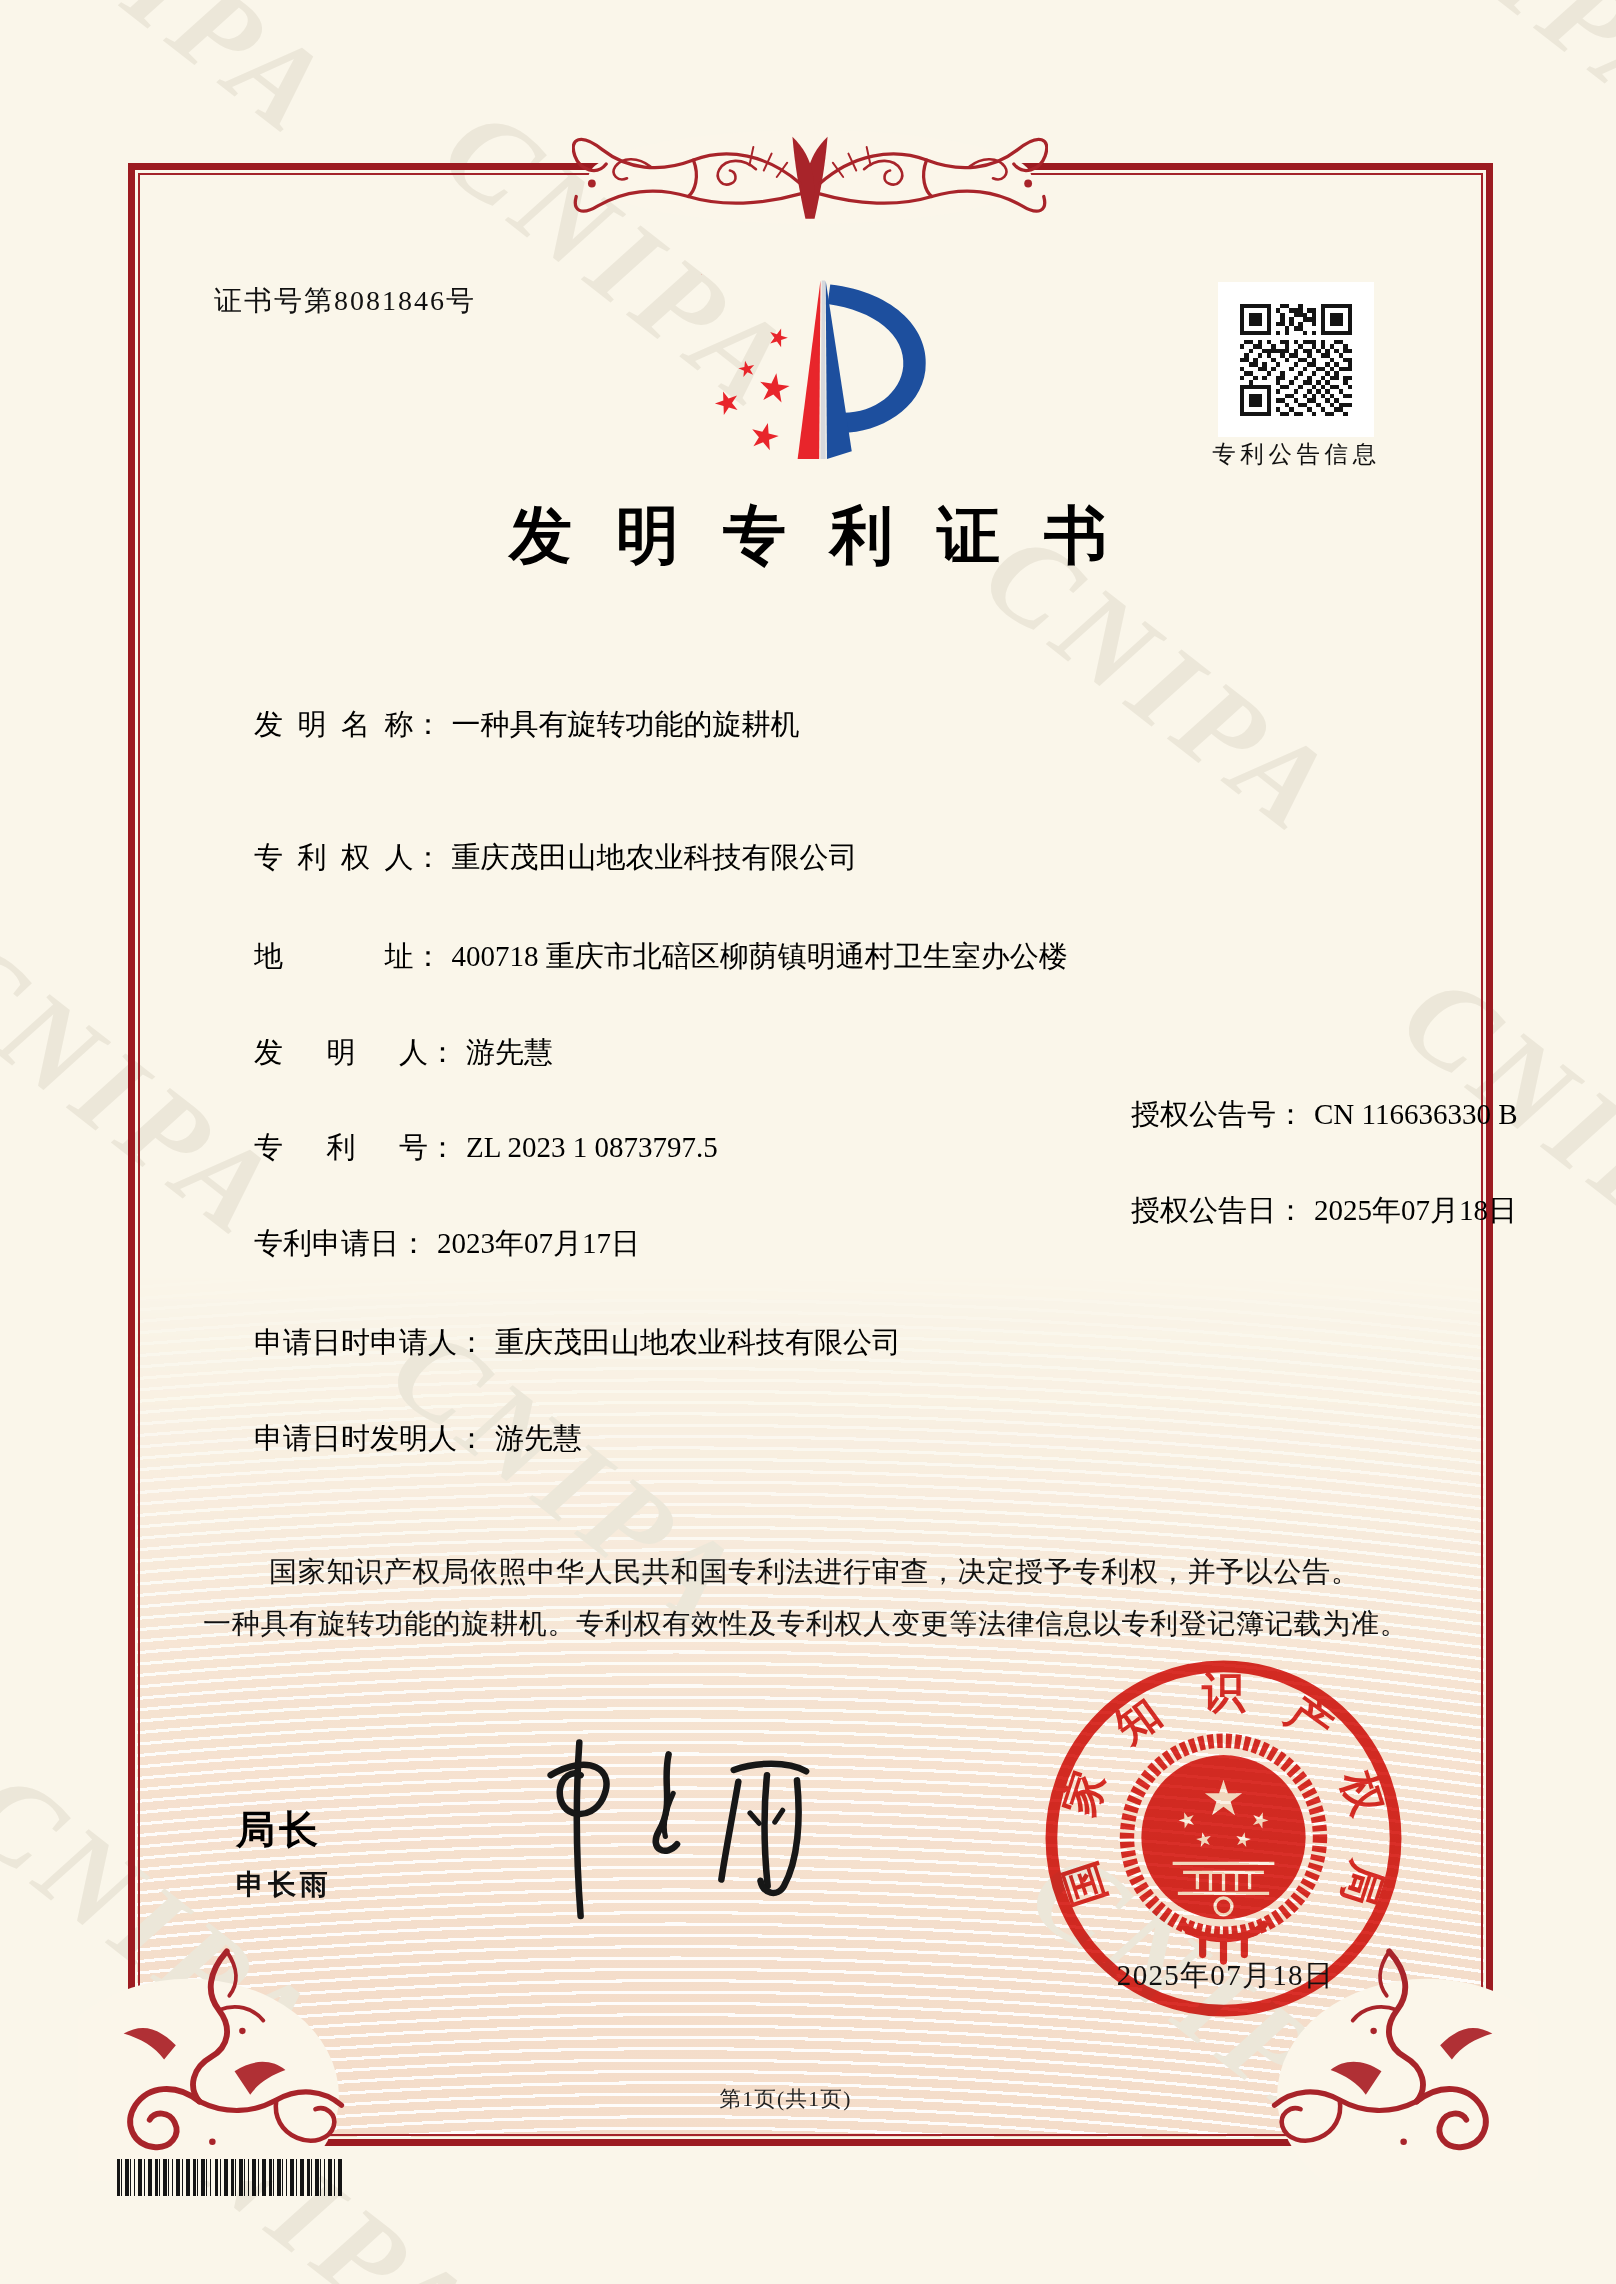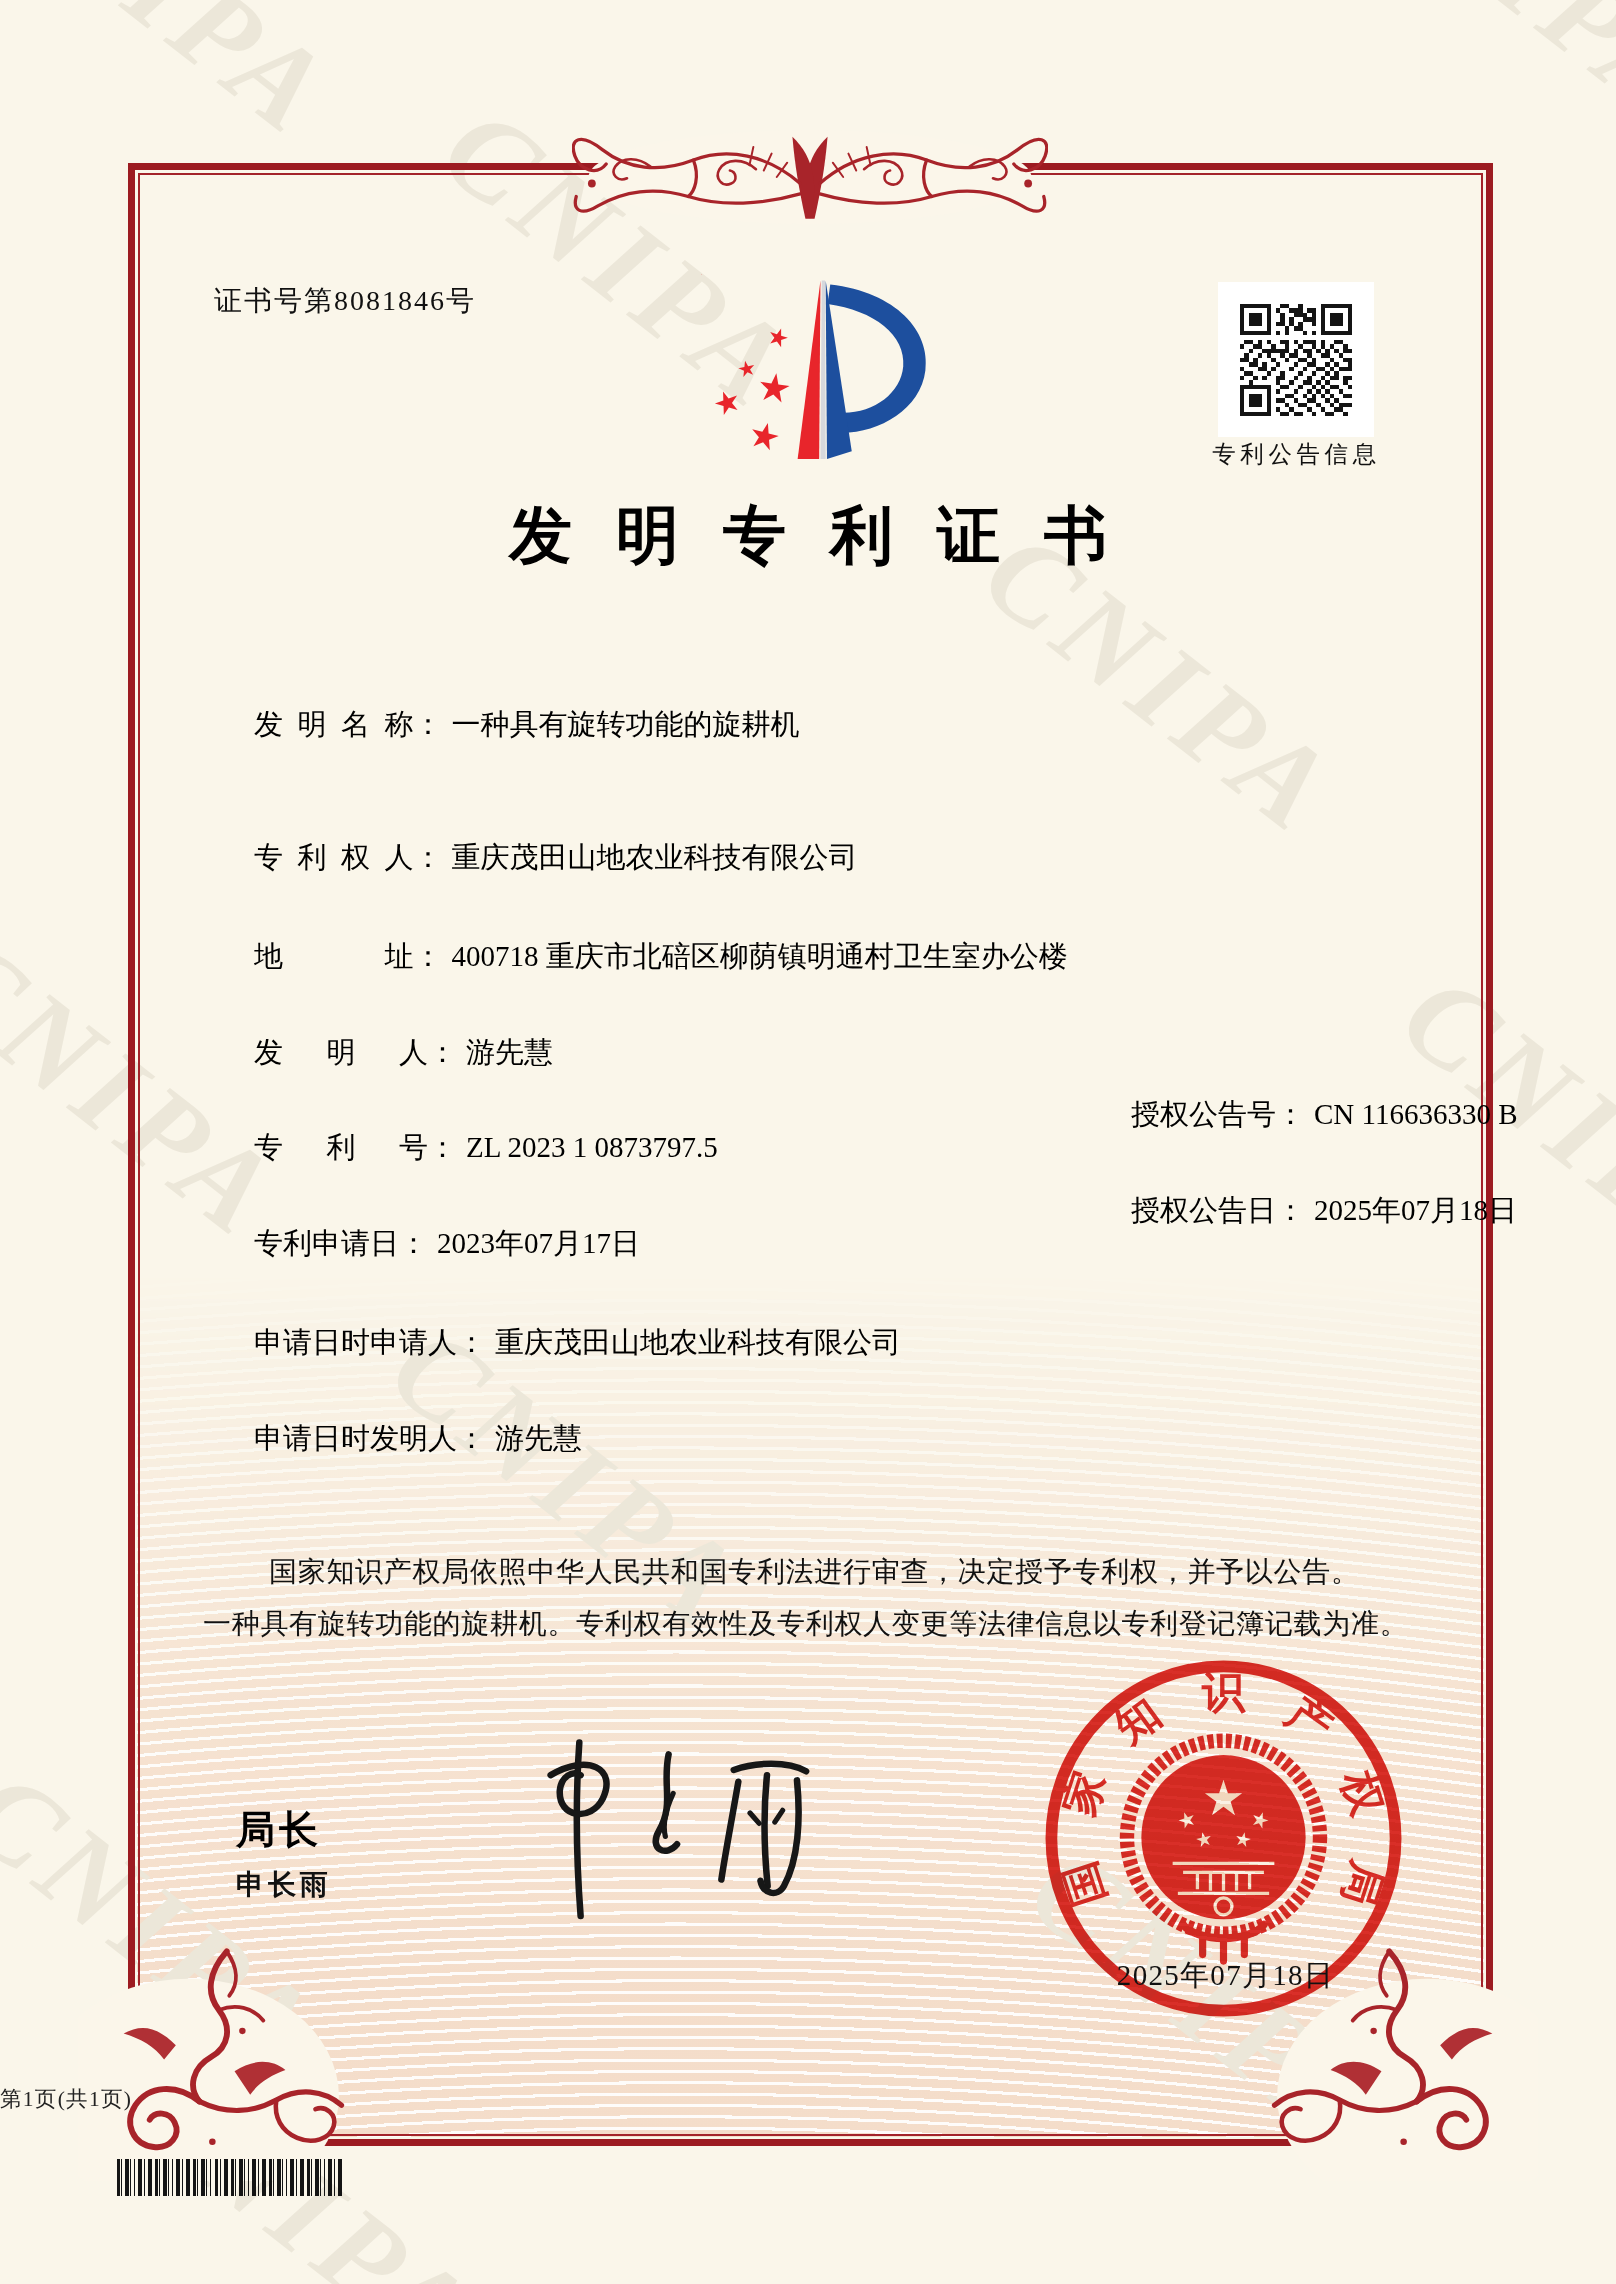--- a/index.html
+++ b/index.html
@@ -53,21 +53,21 @@
             font-family:"Liberation Sans",sans-serif;letter-spacing:3.9px;color:#111;z-index:5;}
   .sig-svg{position:absolute;left:535px;top:1715px;width:391px;height:222px;z-index:5;}
 
   
   .seal{position:absolute;left:1039px;top:1654px;width:369px;height:369px;z-index:6;
         mix-blend-mode:multiply;opacity:.95;}
   .seal-date{position:absolute;left:1079px;top:1956px;width:293px;text-align:center;
              font-size:29px;color:#111;letter-spacing:1.3px;z-index:7;}
 
   
-  .footer{position:absolute;left:0;top:2084px;width:1571px;font-size:21.5px;
+  .footer{position:absolute;left:0;top:2084px;width:1571px;text-align:center;font-size:21.5px;
           color:#222;z-index:5;letter-spacing:1.3px;}
 
   
   .barcode{position:absolute;left:117px;top:2159px;width:226px;height:37px;z-index:5;
     background:repeating-linear-gradient(90deg,
       #141414 0 2.6px,transparent 2.6px 3.9px,
       #141414 3.9px 5.2px,transparent 5.2px 7.8px,
       #141414 7.8px 11.7px,transparent 11.7px 13px,
       #141414 13px 14.3px,transparent 14.3px 17px,
       #141414 17px 18px,transparent 18px 21.5px,

